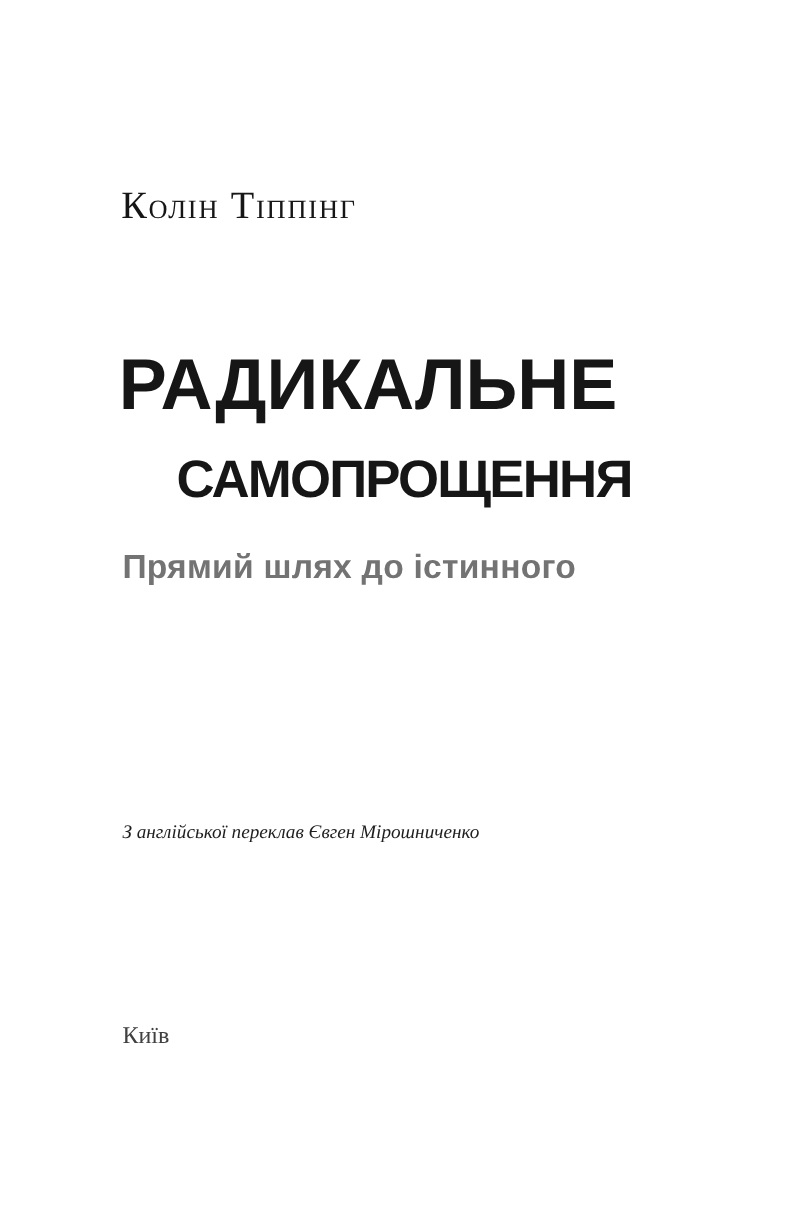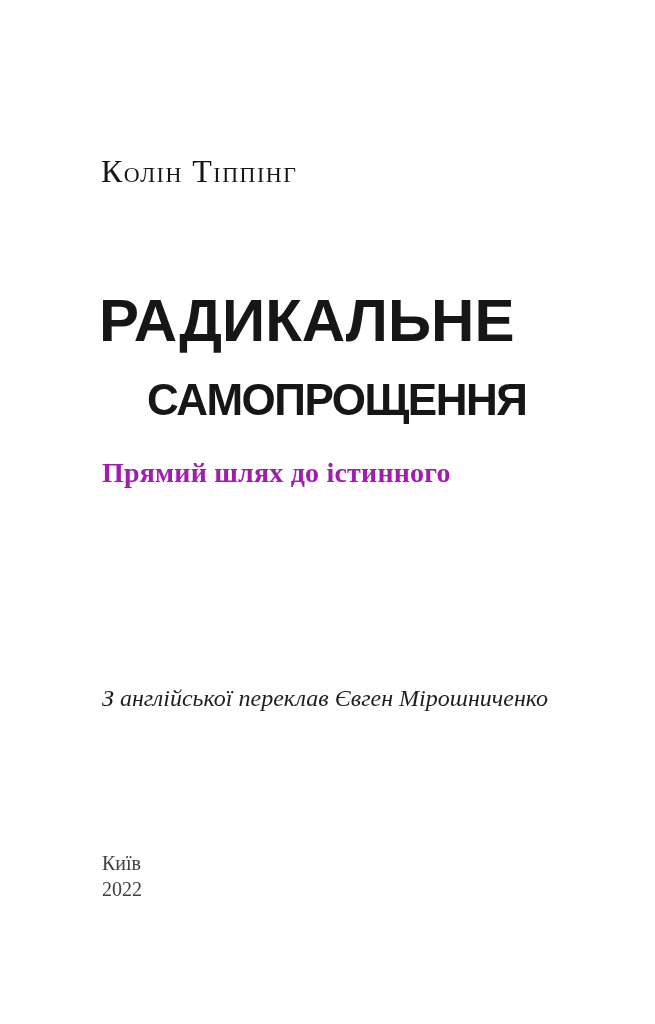--- a/index.html
+++ b/index.html
@@ -48,35 +48,35 @@
     margin-top: 27px;
     font-size: 44px;
     letter-spacing: -1.5px;
     white-space: nowrap;
     margin-left: 48px;
   }
   .subtitle {
     position: absolute;
     left: 102px;
     top: 456px;
-    font-family: Liberation Serif, serif;
+    font-family: Liberation Sans, sans-serif;
     font-weight: bold;
     font-size: 28px;
     line-height: 34px;
     letter-spacing: 0.2px;
-    color: #a21caf;
+    color: #737373;
   }
   .subtitle span { display: block; white-space: nowrap; }
   .translator {
     position: absolute;
     left: 102px;
     top: 685px;
     font-family: "Liberation Serif", serif;
     font-style: italic;
-    font-size: 24px;
+    font-size: 16px;
     color: #1f1f1f;
     white-space: nowrap;
   }
   .imprint {
     position: absolute;
     left: 102px;
     top: 851px;
     font-family: "Liberation Serif", serif;
     font-size: 20px;
     line-height: 25.5px;
@@ -97,16 +97,15 @@
   </h1>
 
   <div class="subtitle">
     <span>Прямий шлях до істинного</span>
   </div>
 
   <div class="translator">З англійської переклав Євген Мірошниченко</div>
 
   <div class="imprint">
     <div>Київ</div>
-    <div>2022</div>
   </div>
 
 </div>
 
 </body></html>

